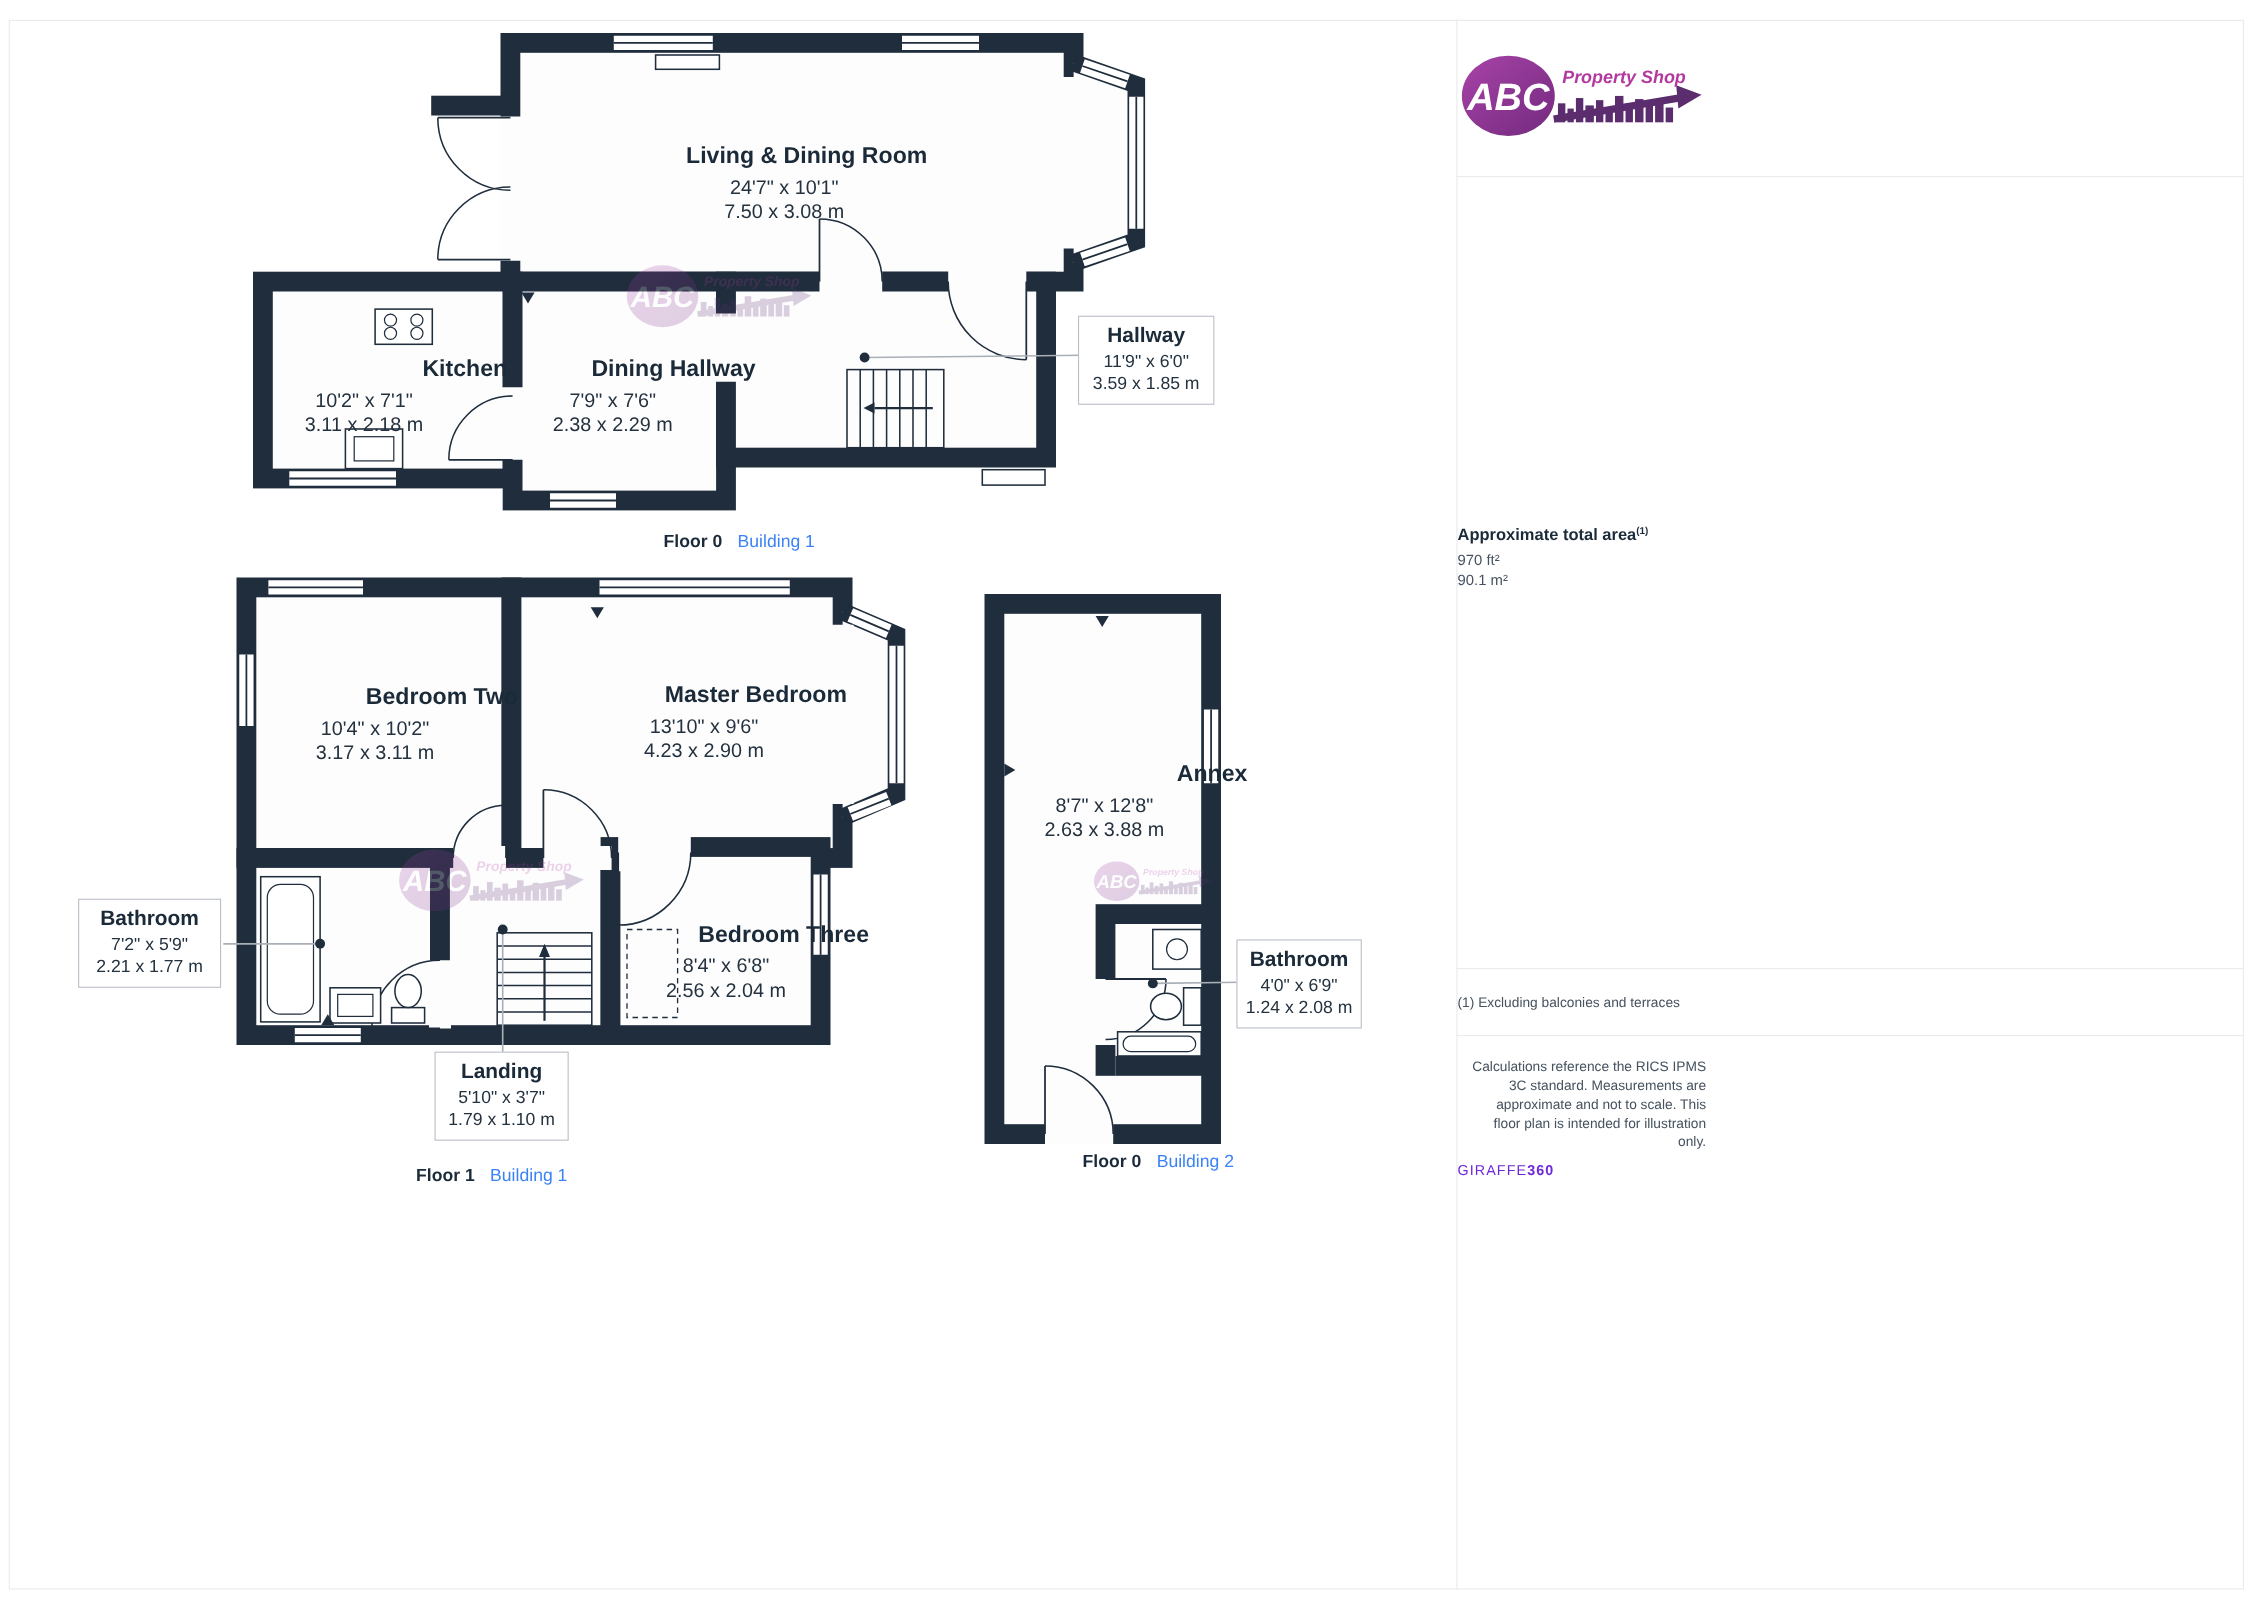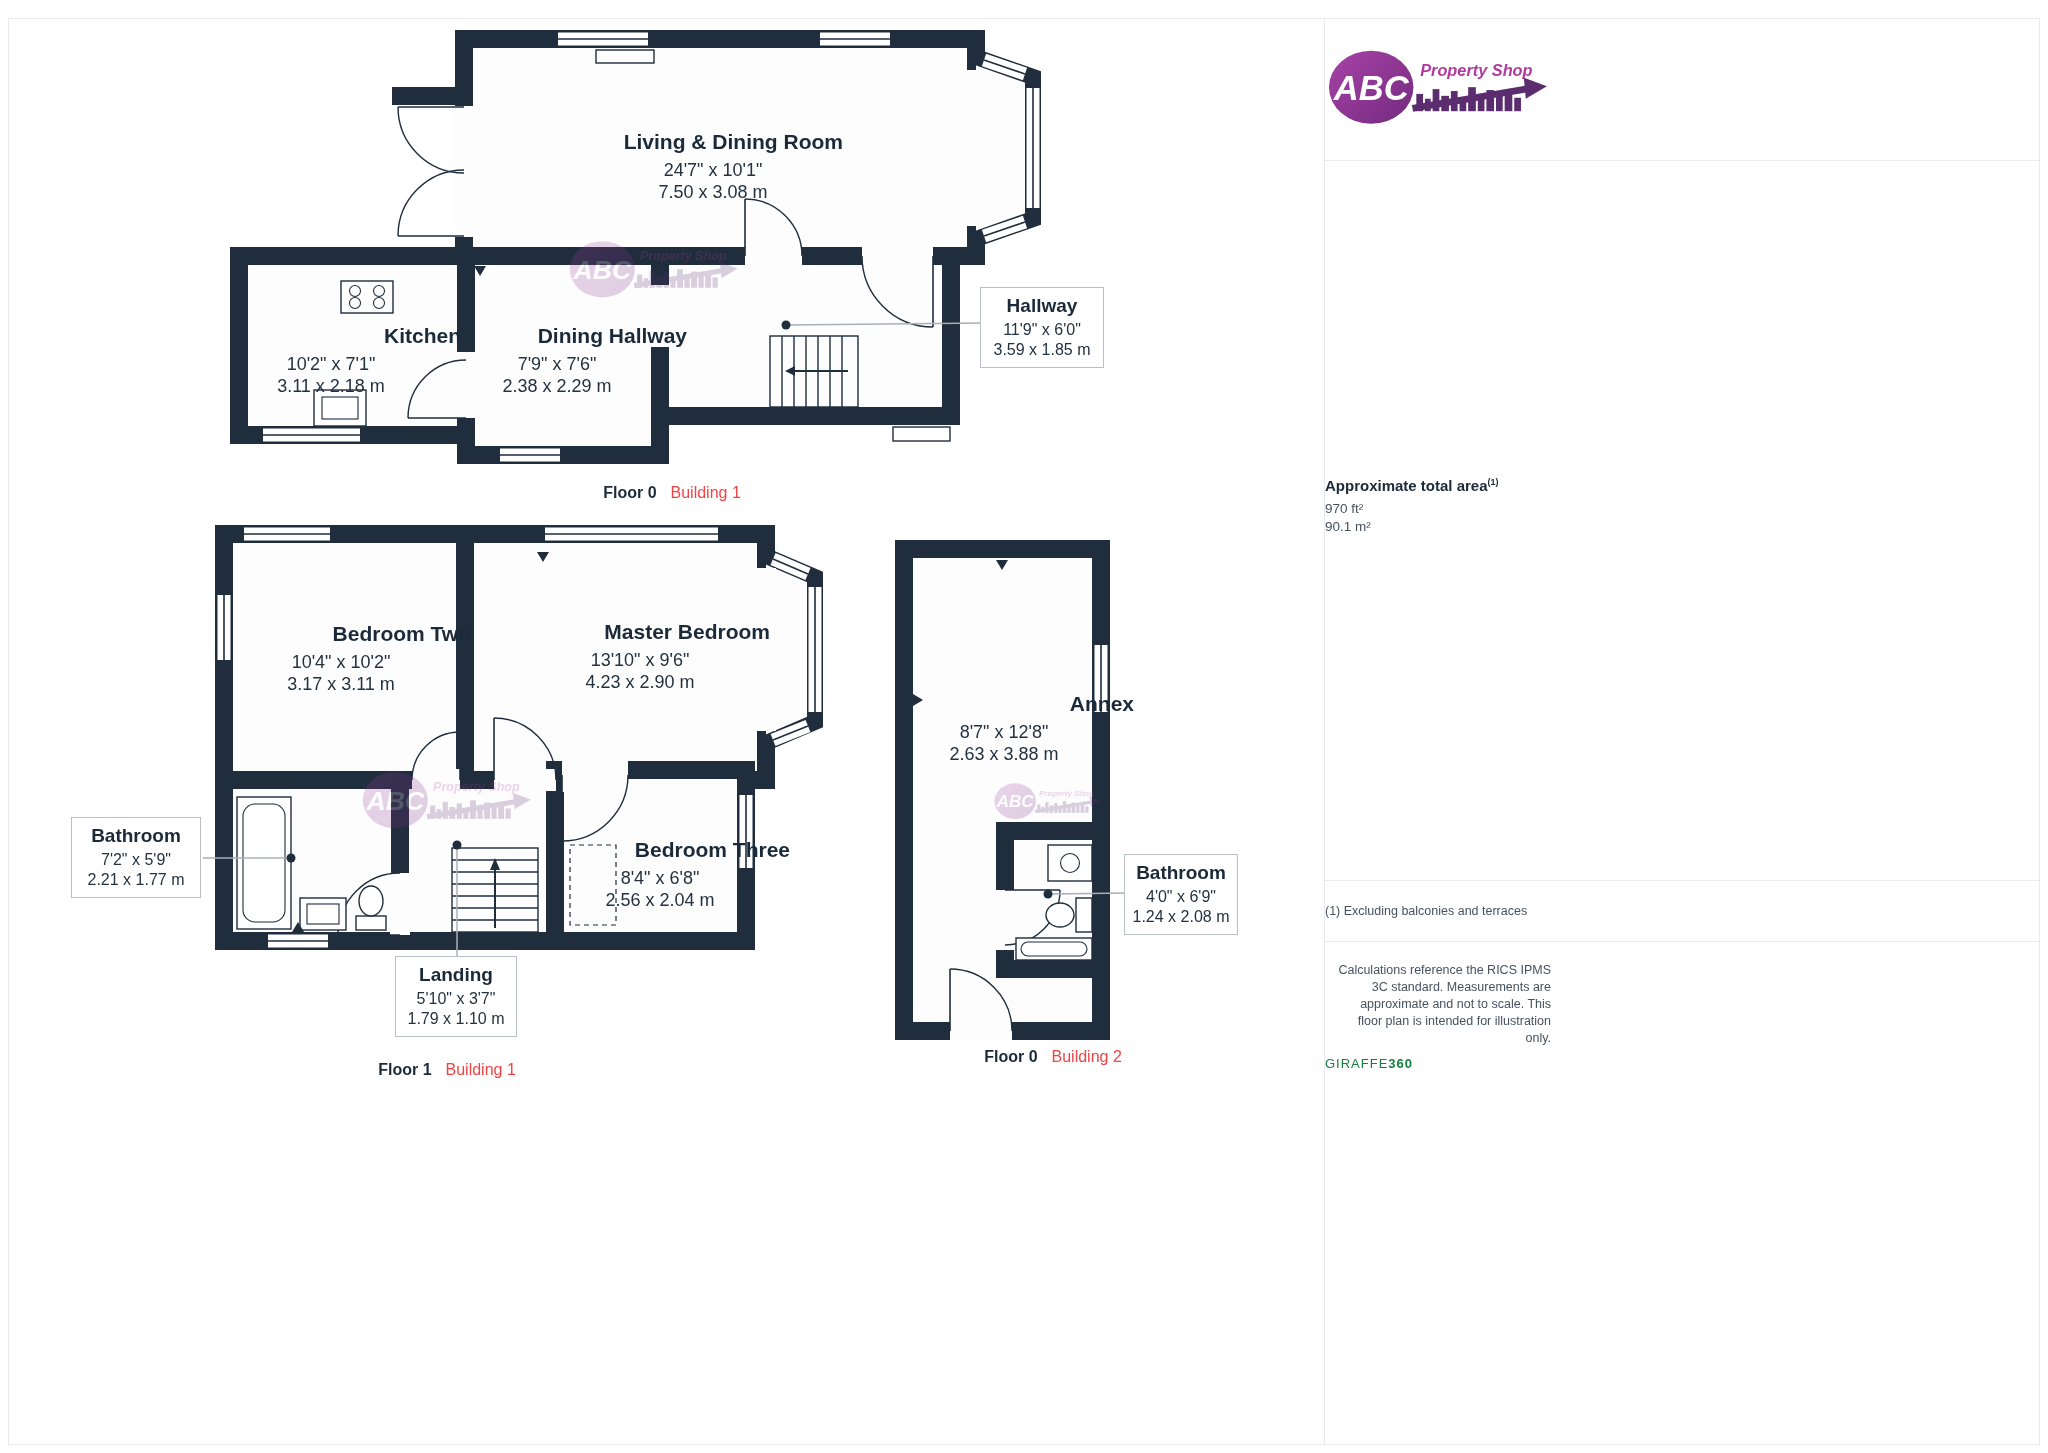--- a/index.html
+++ b/index.html
@@ -35,29 +35,29 @@
 
   
   .room-label{text-align:center;width:260px;}
   .room-name{font-size:21px;font-weight:700;line-height:24px;margin-bottom:5px;text-align:right;}
   .room-dim{font-size:18px;line-height:22px;color:#24323f;}
   .callout{background:#ffffff;border:1px solid #b9bfc6;text-align:center;padding:7px 4px;box-sizing:border-box;}
   .callout .name{font-size:19px;font-weight:700;line-height:22px;margin-bottom:3px;}
   .callout .dim{font-size:16px;line-height:20px;color:#24323f;}
   .caption{width:240px;text-align:center;font-size:16px;white-space:nowrap;}
   .caption .fl{font-weight:700;}
-  .caption .bd{color:#ef4444;margin-left:14px;}
+  .caption .bd{color:#3b82f6;margin-left:14px;}
   .divider{background:#e8eaed;}
   .frame{border:1px solid #e8eaed;box-sizing:border-box;}
   .sidebar-block{width:240px;text-align:left;}
   .area-title{font-size:15px;font-weight:700;}
   .area-title sup{font-size:9px;}
   .area-val{font-size:13.5px;color:#46525f;margin-top:7px;}
   .note{font-size:12.5px;color:#46525f;line-height:17px;}
-  .giraffe{font-size:13px;color:#15803d;letter-spacing:1px;}
+  .giraffe{font-size:13px;color:#6d28d9;letter-spacing:1px;}
   .giraffe b{font-weight:700;}
 </style>
 </head>
 <body>
 
 <svg class="plans-svg" width="2048" height="1453" viewBox="0 0 2048 1453">
   <defs>
     <linearGradient id="logoGrad" x1="0" y1="0" x2="1" y2="1">
       <stop offset="0" stop-color="#a843a8"></stop>
         <stop offset="1" stop-color="#732a7e"></stop>

